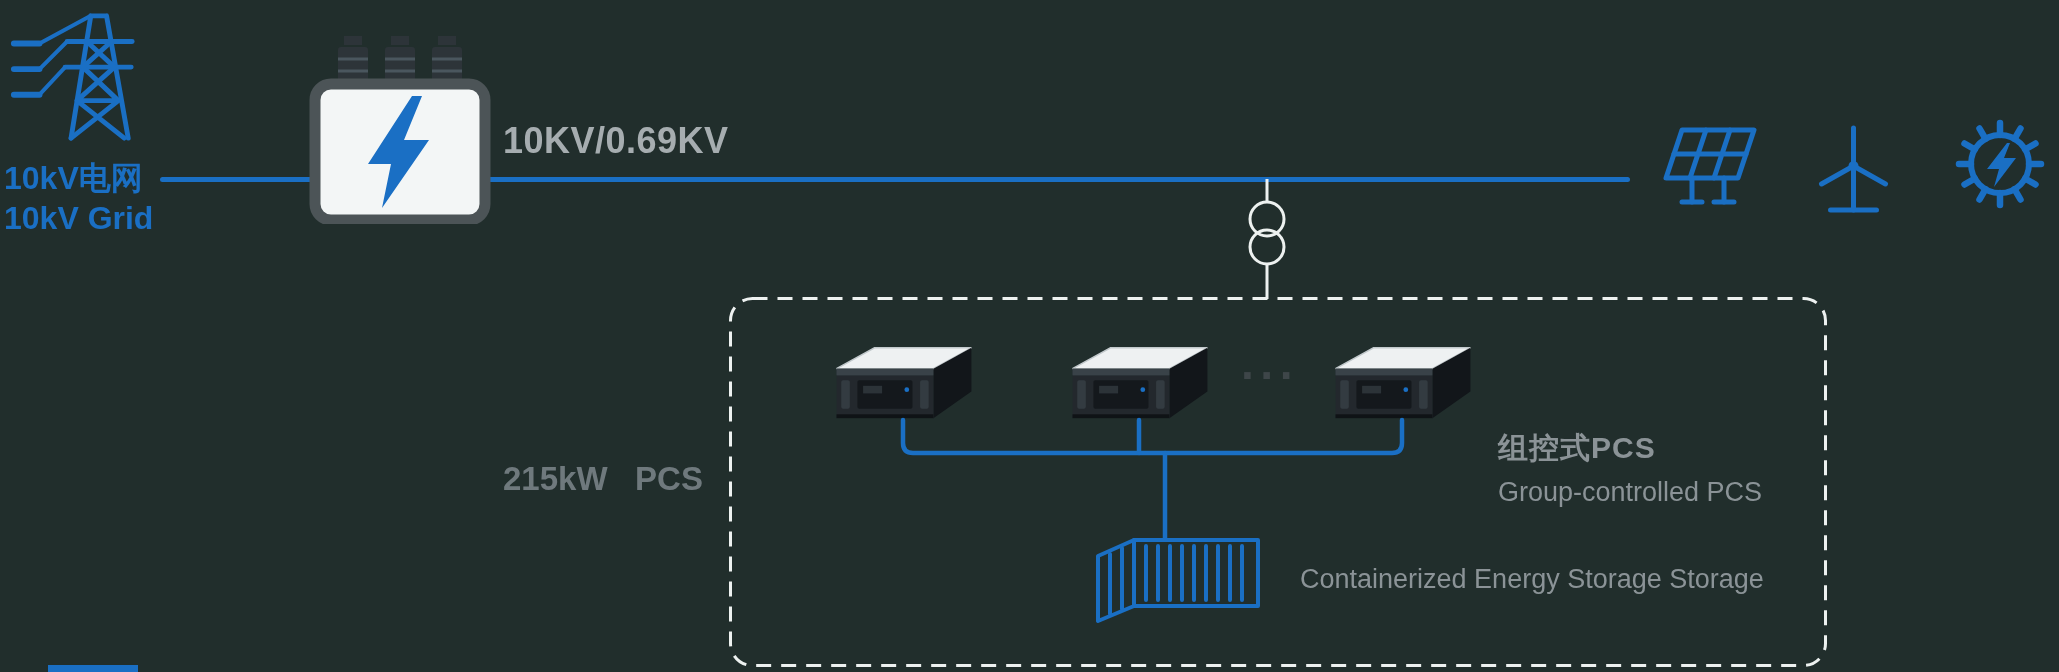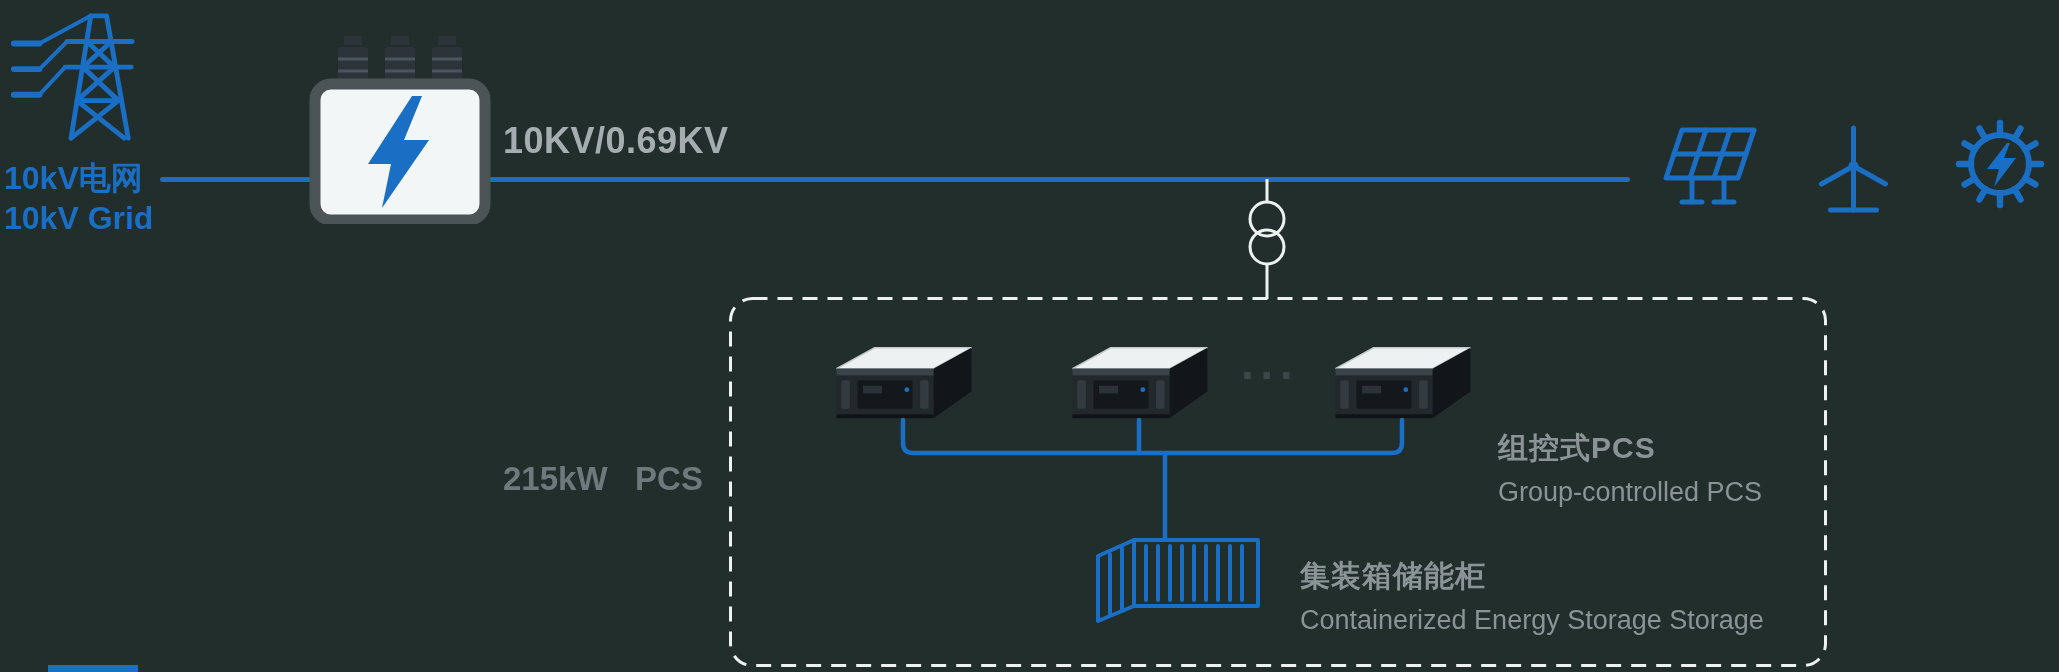--- a/index.html
+++ b/index.html
@@ -213,19 +213,18 @@
   <svg class="abs icon-blue" style="left:1085px; top:524px;" width="182" height="100" viewBox="0 0 180 100">
     <g fill="none" stroke="currentColor" stroke-width="4" stroke-linejoin="round" stroke-linecap="round">
       <polygon points="12,32 48,16 48,82 12,97"></polygon>
       <rect x="48" y="16" width="124" height="66"></rect>
       <path d="M60,22 V76 M72,22 V76 M84,22 V76 M96,22 V76 M108,22 V76 M120,22 V76 M132,22 V76 M144,22 V76 M156,22 V76"></path>
       <path d="M24,30 V90 M36,24 V85"></path>
     </g>
   </svg>
 
   <div class="abs label-block storage-labels">
-    <div class="cn">集装箱储能柜</div>
     <div class="en">Containerized Energy Storage Storage</div>
   </div>
 
   <div class="artifact-line abs"></div>
 
 </div>
 
 </body></html>

